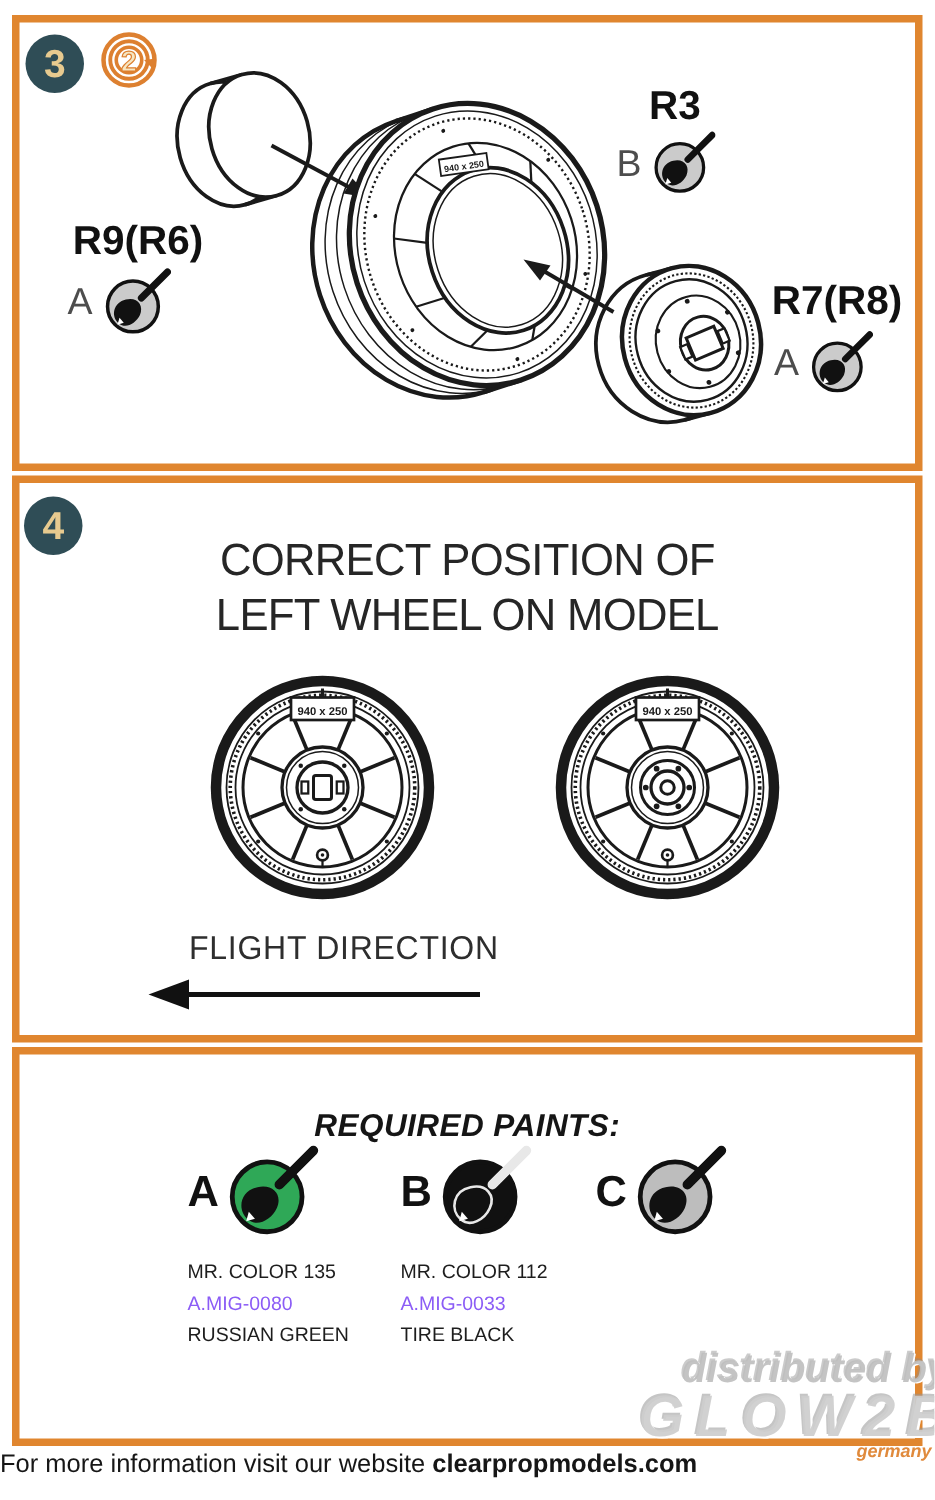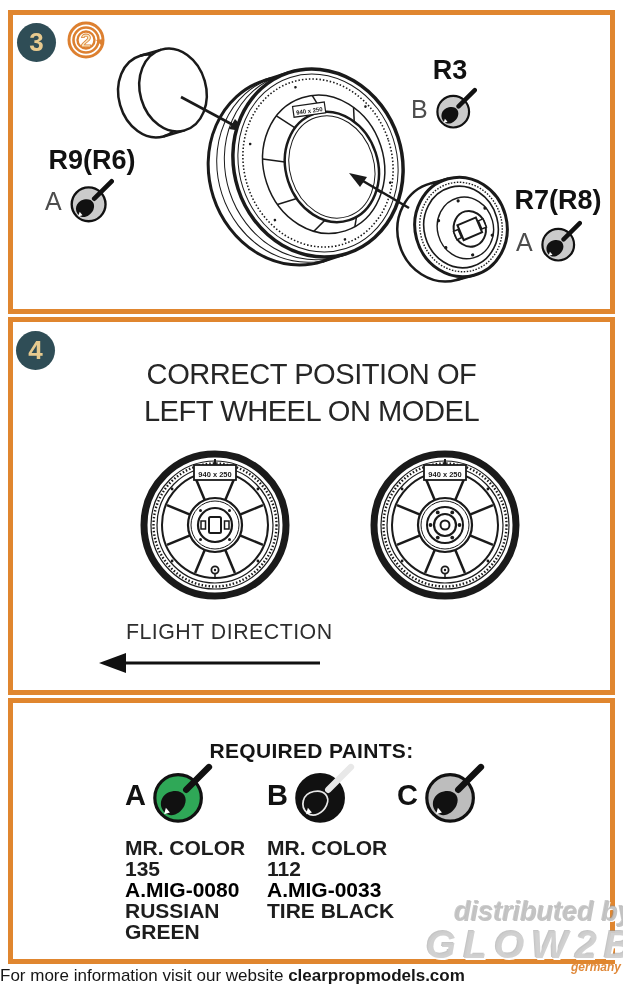--- a/index.html
+++ b/index.html
@@ -13,26 +13,26 @@
          color:#E7CA8F;font-size:26px;font-weight:bold;display:flex;align-items:center;justify-content:center;}
   .qty-icon{position:absolute;left:53px;top:5px;width:40px;height:40px;}
   .part-label{position:absolute;width:130px;text-align:center;font-size:27px;font-weight:bold;color:#111;}
   .brush-row{position:absolute;display:flex;align-items:center;gap:5px;}
   .letter{font-size:25px;color:#4d4d4d;}
   .diagram{position:absolute;left:0;top:0;}
   .title{position:absolute;left:0;top:33px;width:100%;text-align:center;
          font-size:30px;font-weight:400;color:#262626;line-height:37px;letter-spacing:-.5px;transform:scaleX(.97);}
   .flight-label{position:absolute;left:113px;top:297px;font-size:22px;color:#2e2e2e;letter-spacing:.5px;transform:scaleX(.97);transform-origin:left;}
   .paints-heading{position:absolute;left:0;top:36px;width:100%;text-align:center;
-                  font-size:21px;font-weight:800;color:#151515;letter-spacing:.3px;}
+                  font-size:21px;font-weight:800;color:#151515;letter-spacing:.3px;font-style:italic;}
   .paint-col{position:absolute;top:60px;width:150px;}
   .paint-top{display:flex;align-items:center;gap:3px;height:64px;}
   .paint-letter{font-size:29px;font-weight:800;color:#111;}
-  .paint-lines{margin-top:10px;font-size:21px;font-weight:700;line-height:21px;color:#1d1d1d;}
-  .amig{color:#000000;}
+  .paint-lines{margin-top:10px;font-size:13px;font-weight:400;line-height:21px;color:#1d1d1d;}
+  .amig{color:#8b5cf6;}
   .col-a{left:112px;} .col-b{left:254px;} .col-c{left:384px;}
   .watermark{position:absolute;right:-16px;top:897px;width:300px;text-align:right;z-index:10;
              font-style:italic;pointer-events:none;}
   .wm1{font-size:27px;font-weight:bold;color:rgba(190,190,190,.9);
        text-shadow:1px 1px 0 #fff,-1px -1px 0 rgba(140,140,140,.45);padding-right:6px;}
   .wm2{font-size:39px;font-weight:800;letter-spacing:7px;margin-top:-5px;color:rgba(205,205,205,.92);
        text-shadow:1.5px 1.5px 0 #ffffff,-1px -1px 0 rgba(150,150,150,.55);}
   .wm3{font-size:12px;font-weight:bold;color:#E08A3C;margin-top:-7px;padding-right:18px;}
   .footer{position:absolute;left:0;top:966px;width:100%;text-align:left;font-size:17px;color:#161616;}
   .footer b{font-weight:bold;}

